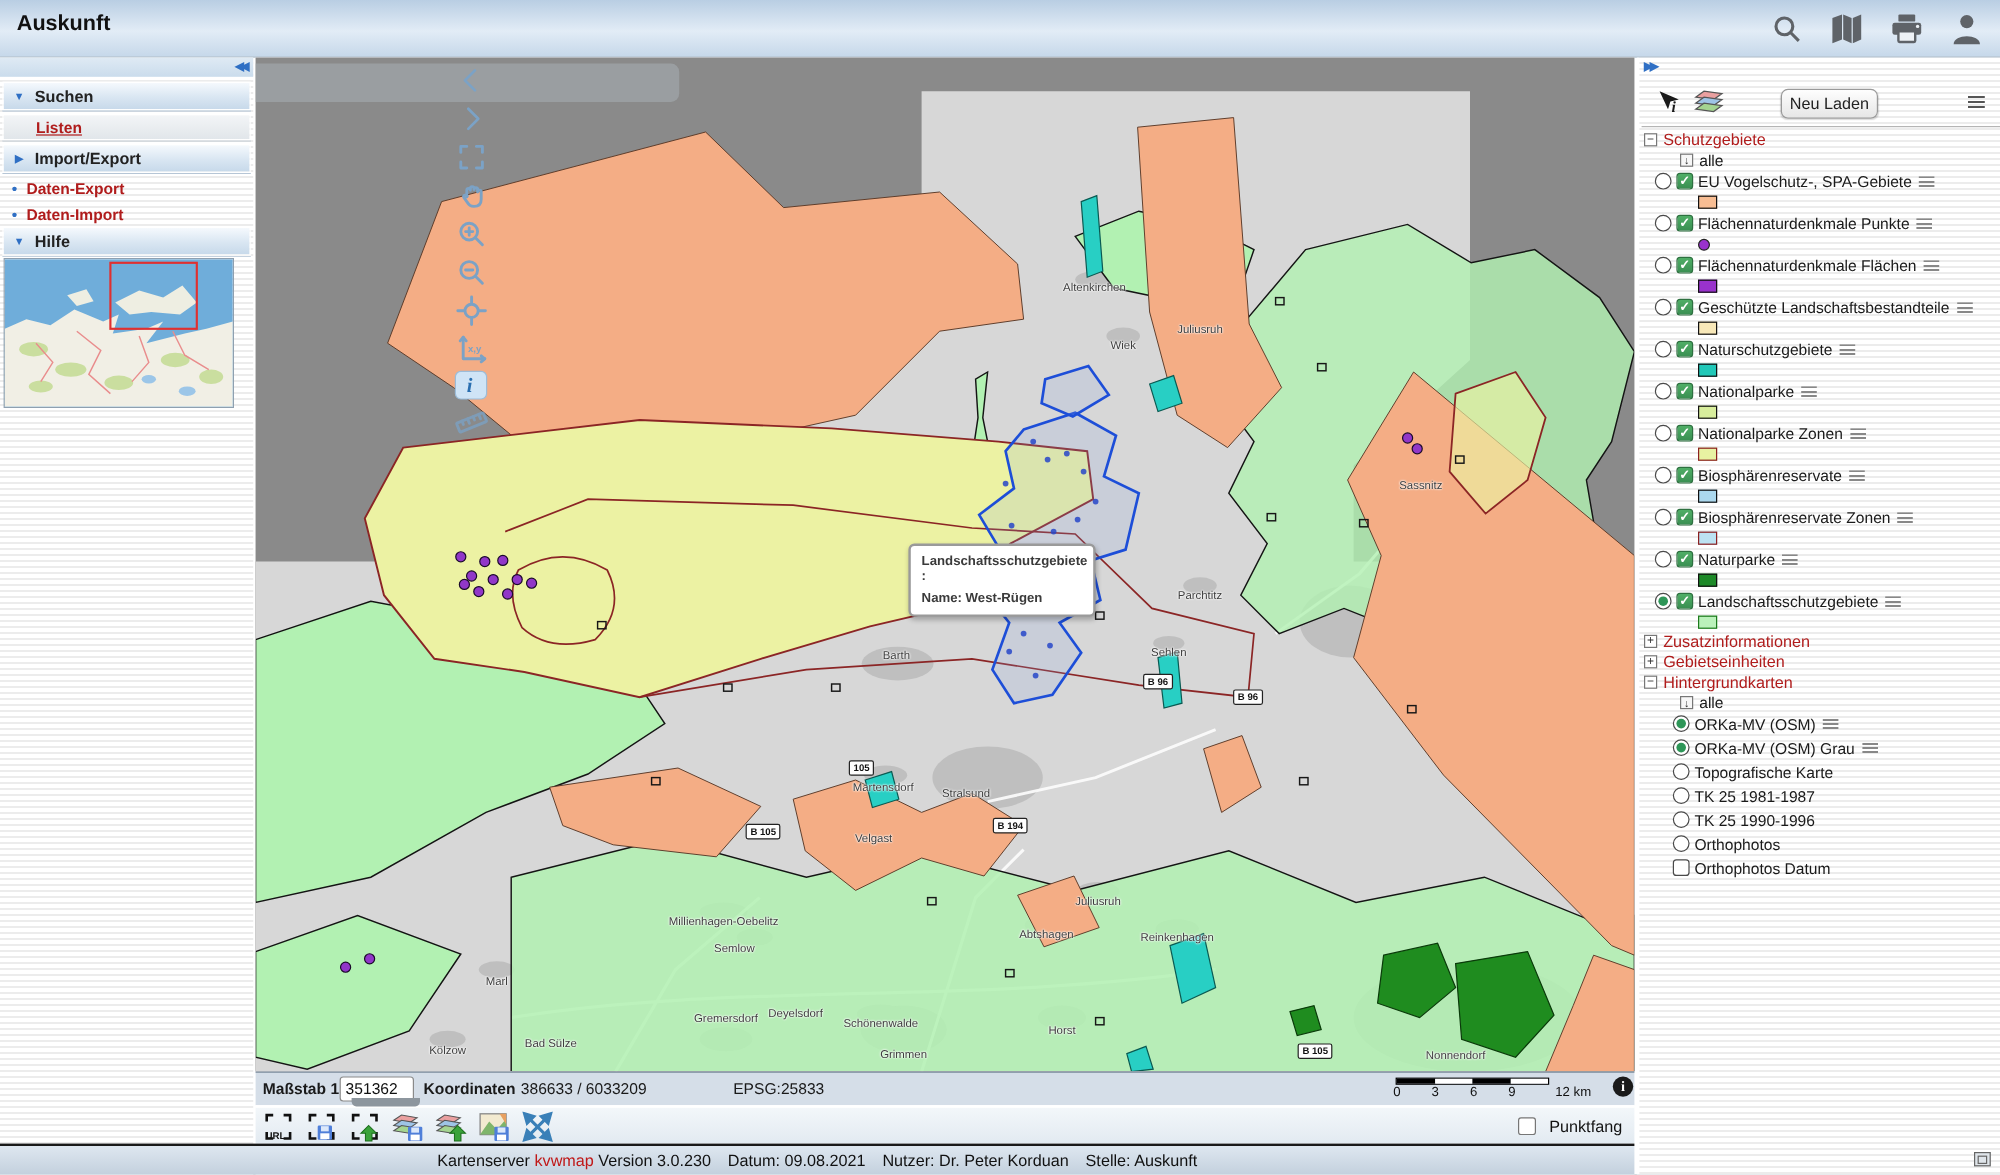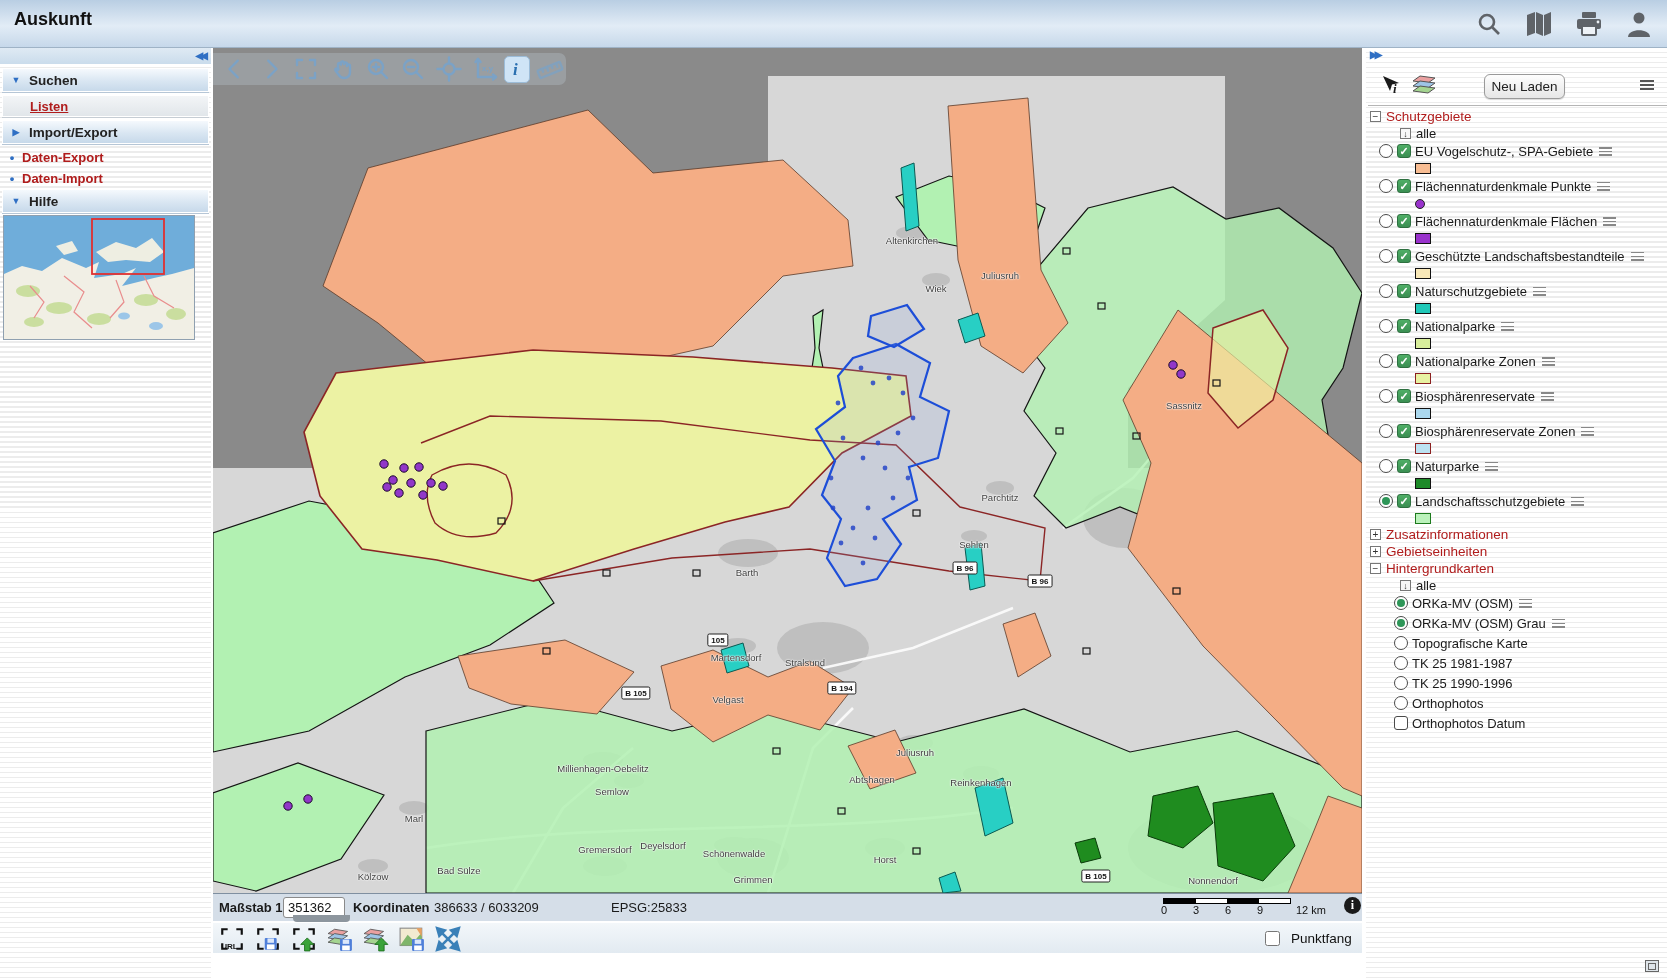--- a/index.html
+++ b/index.html
@@ -33,21 +33,21 @@
 
   
   #mapcol{left:213px;top:48px;width:1149px;height:931px;background:#fff;}
   #map{left:0;top:0;width:1149px;height:845px;background:#8a8a8a;overflow:hidden;cursor:crosshair;}
   #map svg{display:block;}
   .maplabel{position:absolute;font-size:9.5px;color:#3c3c3c;white-space:nowrap;transform:translate(-50%,-50%);
      text-shadow:0 0 2px #fff,0 0 2px #fff,0 0 1px #fff;pointer-events:none;}
   .roadbadge{position:absolute;transform:translate(-50%,-50%);background:#fdfdfd;border:1px solid #222;
      border-radius:2px;font-size:8px;font-weight:bold;color:#111;padding:0 3px;line-height:11px;pointer-events:none;}
   #map-toolbar{left:0;top:5px;width:353px;height:32px;background:rgba(158,162,166,0.82);
-     border-radius:0 7px 7px 0;display:flex;align-items:center;padding-left:6px;gap:4px;}
+     border-radius:0 7px 7px 0;display:flex;align-items:center;padding-left:6px;gap:4px;flex-direction:column;}
   .mtool{width:33px;height:28px;display:flex;align-items:center;justify-content:center;cursor:pointer;}
   .mtool.active{background:#cfe4f6;border:1px solid #9cbcd8;border-radius:5px;width:27px;height:27px;}
   #tooltip{left:544px;top:405px;width:156px;background:#fff;border:2px solid #9a9a9a;border-radius:5px;
      padding:7px 9px;font-size:11px;font-weight:bold;color:#3a3a3a;box-shadow:1px 2px 4px rgba(0,0,0,.25);}
   #tooltip div+div{margin-top:7px;}
 
   
   #statusbar{left:0;top:845px;width:1149px;height:28px;background:#d5dee8;border-top:1px solid #7f8fa0;
      font-size:13px;color:#1a1a1a;}
   #statusbar .lbl{font-weight:bold;}
@@ -294,21 +294,21 @@
           <circle cx="75" cy="758" r="4.2" fill="#9137c8" stroke="#1a0a2a" stroke-width="1"></circle>
           <circle cx="95" cy="751" r="4.2" fill="#9137c8" stroke="#1a0a2a" stroke-width="1"></circle>
         </svg>
       <div id="labels-layer">
           <span class="maplabel" style="left:699px;top:192px">Altenkirchen</span>
           <span class="maplabel" style="left:723px;top:240px">Wiek</span>
           <span class="maplabel" style="left:787px;top:227px">Juliusruh</span>
           <span class="maplabel" style="left:971px;top:357px">Sassnitz</span>
           <span class="maplabel" style="left:787px;top:449px">Parchtitz</span>
           <span class="maplabel" style="left:761px;top:496px">Sehlen</span>
-          <span class="maplabel" style="left:534px;top:524px">Barth</span>
+          <span class="maplabel" style="left:534px;top:499px">Barth</span>
           <span class="maplabel" style="left:523px;top:609px">Martensdorf</span>
           <span class="maplabel" style="left:592px;top:614px">Stralsund</span>
           <span class="maplabel" style="left:515px;top:651px">Velgast</span>
           <span class="maplabel" style="left:702px;top:704px">Juliusruh</span>
           <span class="maplabel" style="left:390px;top:720px">Millienhagen-Oebelitz</span>
           <span class="maplabel" style="left:399px;top:743px">Semlow</span>
           <span class="maplabel" style="left:659px;top:731px">Abtshagen</span>
           <span class="maplabel" style="left:768px;top:734px">Reinkenhagen</span>
           <span class="maplabel" style="left:521px;top:805px">Schönenwalde</span>
           <span class="maplabel" style="left:672px;top:811px">Horst</span>
@@ -379,20 +379,24 @@
           </span>
           <span class="mtool">
             <svg width="30" height="28" viewBox="0 0 30 28" opacity=".75">
               <g transform="rotate(-22 15 15)">
                 <rect x="3" y="11" width="24" height="8" rx="1" stroke="#7ba2c6" stroke-width="2.4" fill="none" stroke-linecap="round" stroke-linejoin="round"></rect>
                 <path d="M8,11 V14 M13,11 V15 M18,11 V14 M23,11 V15" stroke="#7ba2c6" stroke-width="2.4" fill="none" stroke-linecap="round" stroke-linejoin="round"></path>
               </g>
             </svg>
           </span>
         </div>
+      <div id="tooltip" class="abs">
+        <div>Landschaftsschutzgebiete :</div>
+        <div>Name: West-Rügen</div>
+      </div>
     </div>
 
     <div id="statusbar" class="abs">
       <span class="abs lbl" style="left:6px;top:6px;">Maßstab 1:</span>
       <input id="scale-input" class="abs" value="351362" style="">
       <span class="abs lbl" style="left:140px;top:6px;">Koordinaten</span>
       <span class="abs" style="left:221px;top:6px;">386633 / 6033209</span>
       <span class="abs" style="left:398px;top:6px;">EPSG:25833</span>
       <div id="scalebar" class="abs">
         <div style="background:#000;"></div>
@@ -468,20 +472,26 @@
               <path d="M2,2 L9,4 L4,9 Z M22,2 L20,9 L15,4 Z M2,22 L4,15 L9,20 Z M22,22 L15,20 L20,15 Z"></path>
             </svg></span>
         </div>
       <label id="punktfang" class="abs">
         <input type="checkbox" style="">
         <span>Punktfang</span>
       </label>
     </div>
   </div>
 
+  <div id="footer" class="abs">
+    <span><span>Kartenserver</span> <span class="red">kvwmap</span> <span>Version 3.0.230</span></span>
+    <span>Datum: 09.08.2021</span>
+    <span>Nutzer: Dr. Peter Korduan</span>
+    <span>Stelle: Auskunft</span>
+  </div>
 
   <div id="right" class="abs stripes">
     <div id="right-expand" class="abs">▶▶</div>
     <div id="right-toolbar" class="abs">
       <span class="mtool" style="margin-left:8px;">
         <svg width="22" height="20" viewBox="0 0 22 20">
             <path d="M3,1 L10,16 L12,9.5 L19,8 Z" fill="#1a1a1a"></path>
             <text x="13" y="18" font-size="13" font-style="italic" font-weight="bold" font-family="Liberation Serif,serif" fill="#1a1a1a">i</text>
           </svg>
       </span>

